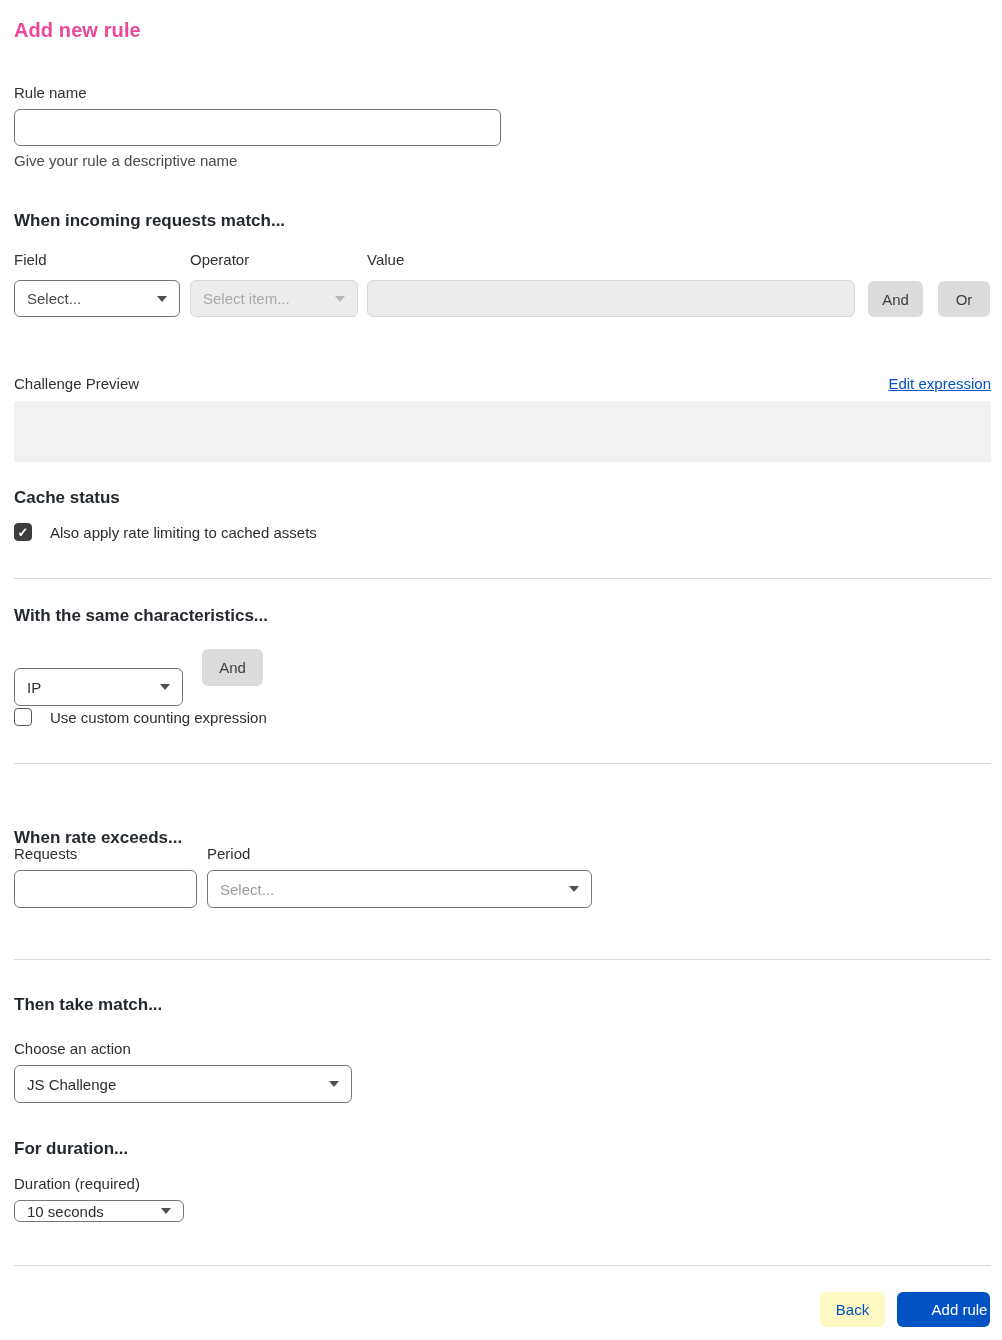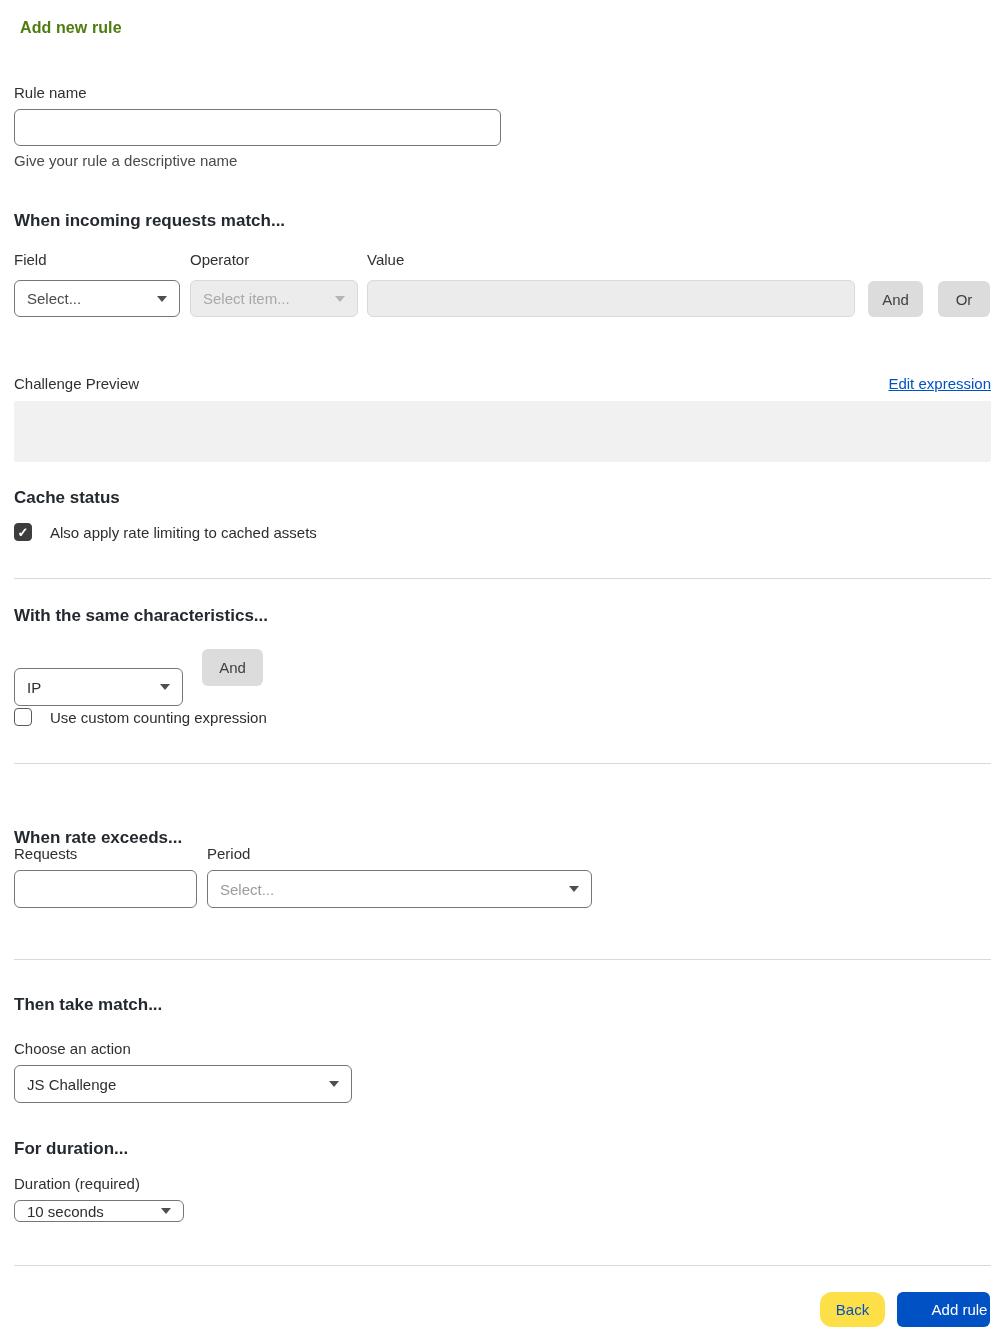--- a/index.html
+++ b/index.html
@@ -2,21 +2,21 @@
 <html><head>
 <meta charset="utf-8">
 <style>
   * { margin:0; padding:0; box-sizing:border-box; }
   html,body { width:1002px; height:1340px; background:#fff;
     font-family:"Liberation Sans", sans-serif; }
   .page { position:relative; width:1002px; height:1340px; background:#fff; overflow:hidden; }
 
   .abs { position:absolute; }
 
-  .page-title { font-size:16px; font-weight:700; color:#4d7c0f; letter-spacing:.1px;margin-left:6px; }
+  .page-title { font-size:20px; font-weight:700; color:#ec4899; letter-spacing:.1px; }
   .section-heading { font-size:17px; font-weight:700; color:#24292f; }
   .field-label { font-size:15px; color:#303030; }
   .helper-text { font-size:15px; color:#4a4a4a; }
 
   .text-input {
     border:1px solid #767676; border-radius:6px; background:#fff;
     font-family:"Liberation Sans", sans-serif; font-size:15px; color:#2e2e2e;
     padding:0 12px; outline:none; width:100%; height:100%;
   }
   .text-input:disabled, .text-input.disabled {
@@ -37,21 +37,21 @@
     border-top:6px solid #4f4f4f; flex:0 0 auto; margin-left:8px;
   }
   .chevron.light { border-top-color:#b5b5b5; }
 
   .gray-btn {
     background:#dcdcdc; border:none; border-radius:6px;
     font-family:"Liberation Sans", sans-serif; font-size:15px; color:#3f3f3f;
     cursor:pointer; width:100%; height:100%;
   }
   .back-btn {
-    background:#fde047; border:none; border-radius:12px;
+    background:#fef9c3; border:none; border-radius:6px;
     font-family:"Liberation Sans", sans-serif; font-size:15px; color:#0051c3;
     cursor:pointer; width:100%; height:100%;
   }
   .primary-btn {
     border:none; border-radius:6px;
     font-family:"Liberation Sans", sans-serif; font-size:15px; color:#fff;
     cursor:pointer; width:100%; height:100%;padding-left:32px;
   }
 
   .link { font-size:15px; text-decoration:underline; cursor:pointer; }

